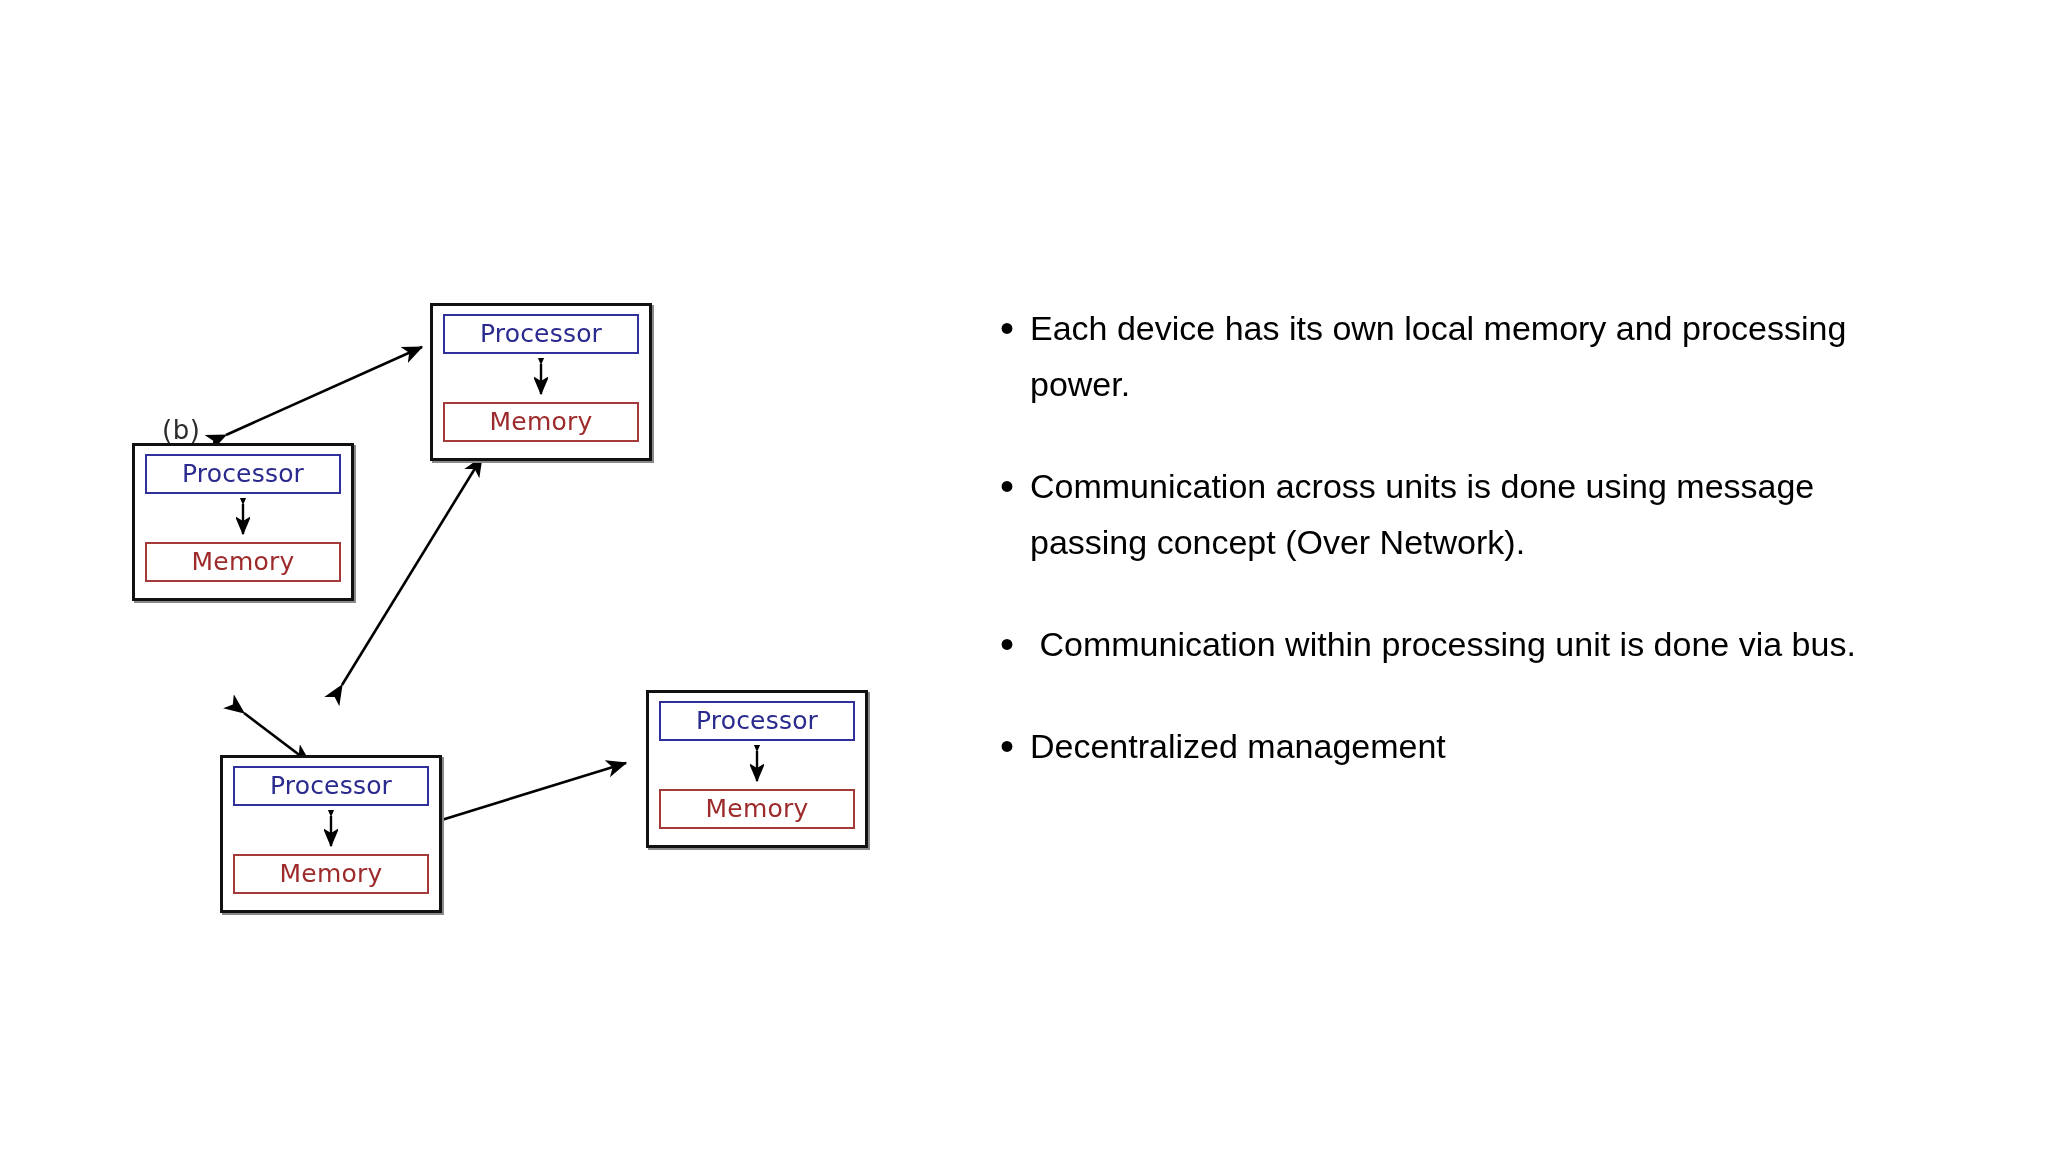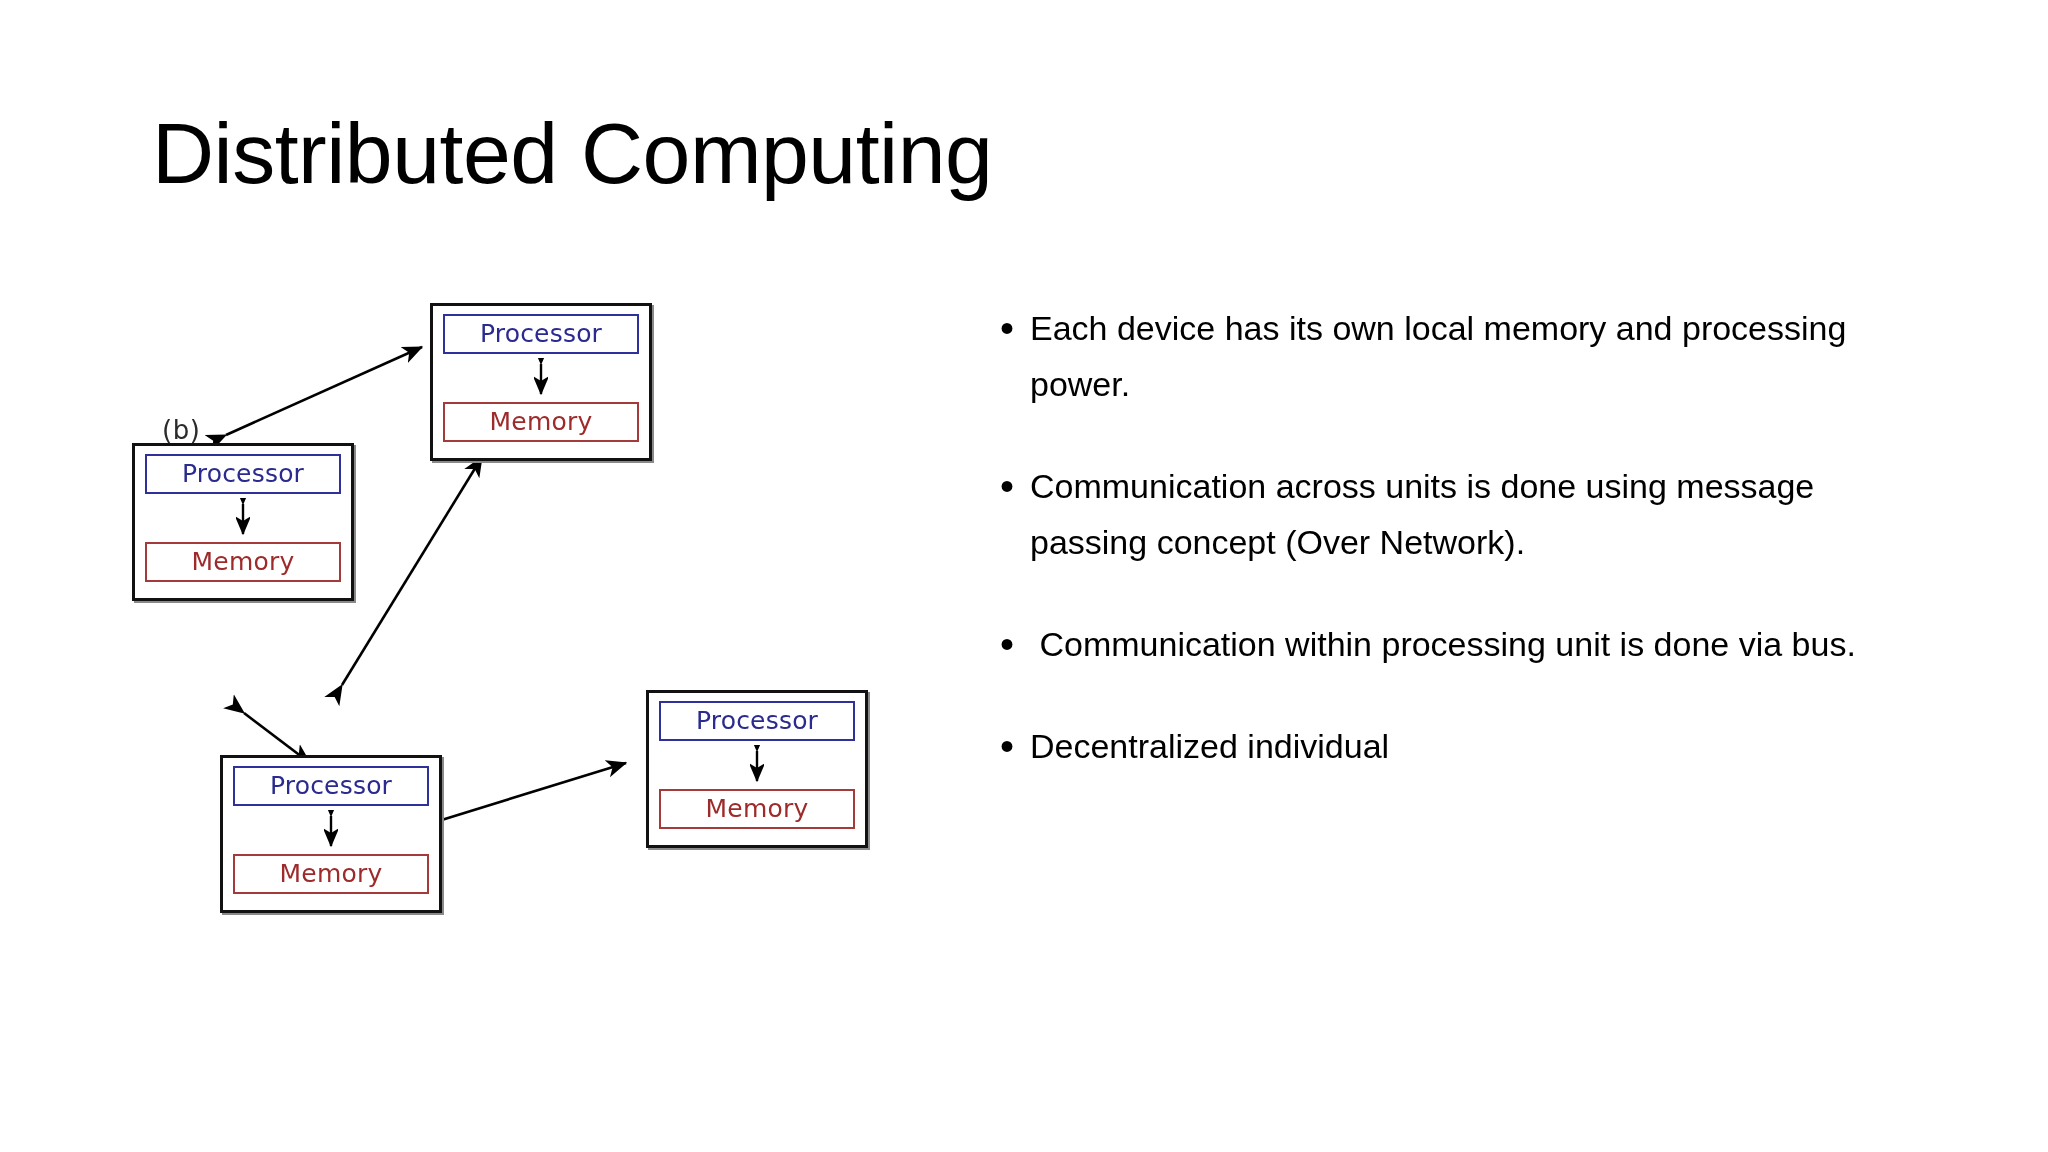--- a/index.html
+++ b/index.html
@@ -118,21 +118,20 @@
     line-height: 56px;
     color: #000000;
     white-space: pre-wrap;
   }
 </style>
 </head>
 <body>
 
 <div id="slide">
 
-  <div id="slide-title">Distributed Computing</div>
 
   <div id="diagram">
 
     <svg id="diagram-svg" viewBox="0 0 800 660">
       <defs>
         <marker id="arrHead" markerWidth="9" markerHeight="9" refX="7.5" refY="4" orient="auto" markerUnits="strokeWidth">
           <path d="M0,0.6 L8,4 L0,7.4 L2.1,4 Z" fill="#000000"></path>
         </marker>
       </defs>
 
@@ -201,18 +200,18 @@
       <span class="bullet-text">Communication across units is done using message passing concept (Over Network).</span>
     </div>
 
     <div class="bullet">
       <span class="bullet-dot">•</span>
       <span class="bullet-text"> Communication within processing unit is done via bus.</span>
     </div>
 
     <div class="bullet">
       <span class="bullet-dot">•</span>
-      <span class="bullet-text">Decentralized individual</span>
+      <span class="bullet-text">Decentralized management</span>
     </div>
 
   </div>
 
 </div>
 
 </body></html>

